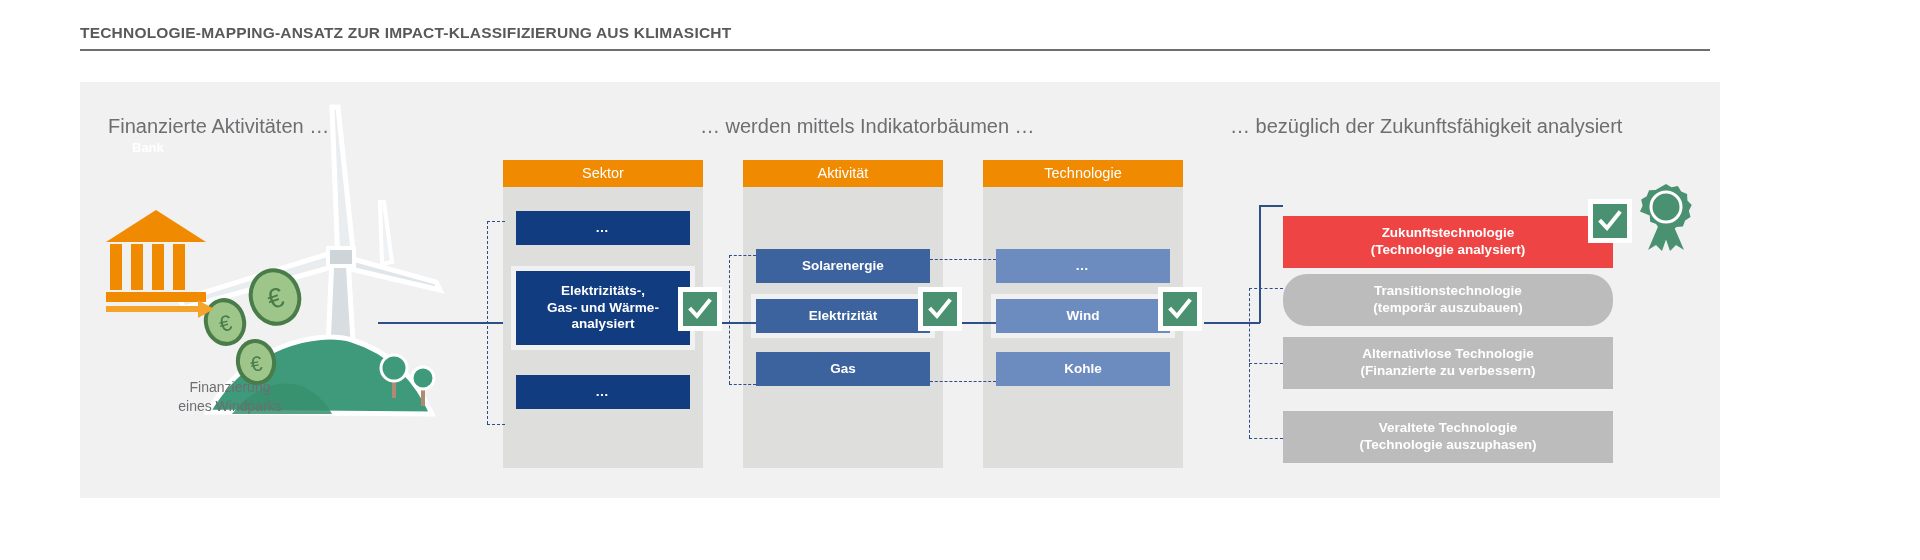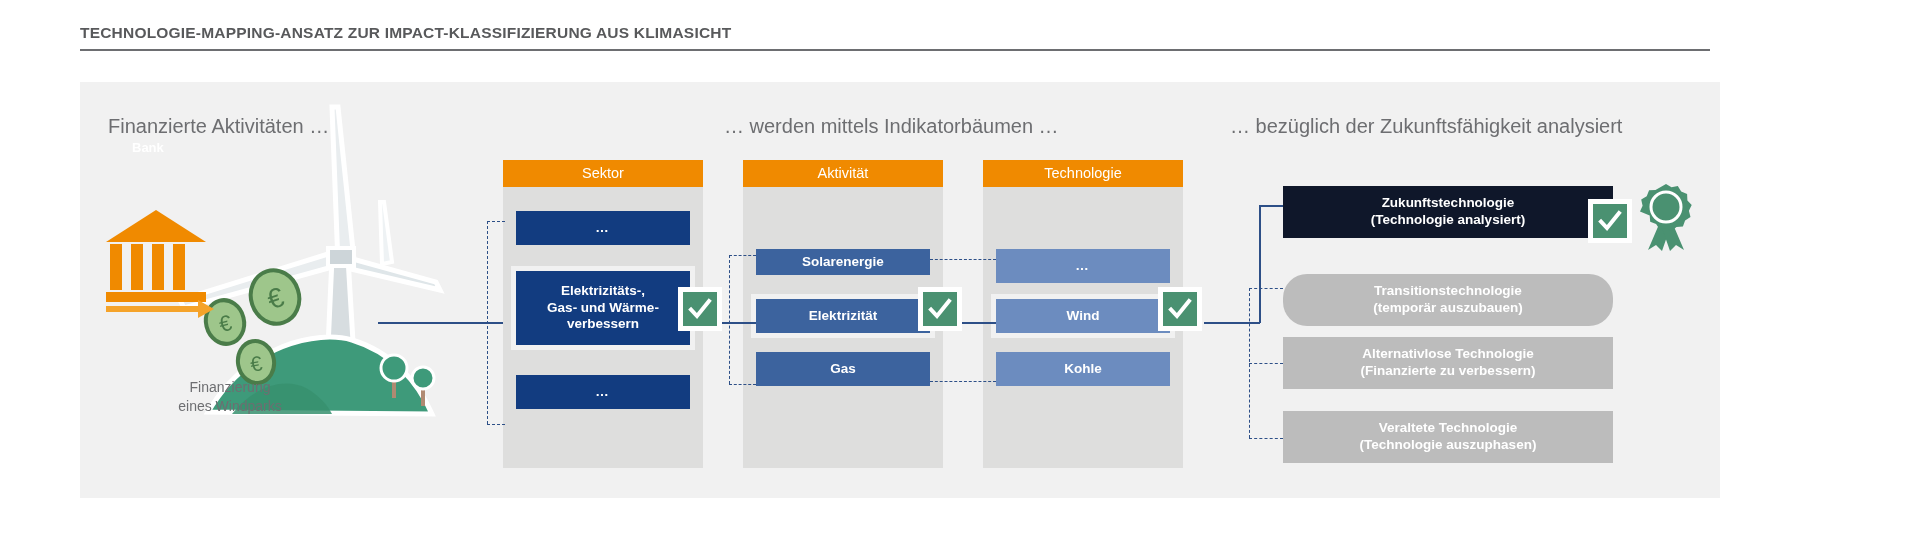--- a/index.html
+++ b/index.html
@@ -56,21 +56,21 @@
   }
   .check svg{width:24px;height:24px;display:block;}
 
   
   .res{
     position:absolute;left:1283px;width:330px;height:52px;
     color:#ffffff;font-weight:700;font-size:13.5px;line-height:1.25;
     display:flex;align-items:center;justify-content:center;text-align:center;
     box-sizing:border-box;
   }
-  .res.active{background:#0f172a;}
+  .res.active{background:#ef4444;margin-top:30px;}
   .res.muted {background:#bcbcbc;}
 
   
   .ln{position:absolute;background:#2d4f87;}
   .solid-h{height:1.5px;}
   .solid-v{width:1.5px;}
   .dash-h{
     height:0;border-top:1.5px dashed #2d4f87;background:none;
   }
   .dash-v{
@@ -98,21 +98,21 @@
   <div class="title-wrap">
     <div class="title">TECHNOLOGIE-MAPPING-ANSATZ ZUR IMPACT-KLASSIFIZIERUNG AUS KLIMASICHT</div>
     <div class="title-rule"></div>
   </div>
 
   <div class="panel" id="panel-left"></div>
   <div class="panel" id="panel-mid"></div>
   <div class="panel" id="panel-right"></div>
 
   <div class="panel-caption" style="left:108px;top:115px;">Finanzierte Aktivitäten …</div>
-  <div class="panel-caption" style="left:724px;top:115px;text-align:right;">… werden mittels Indikatorbäumen …</div>
+  <div class="panel-caption" style="left:700px;top:115px;text-align:right;">… werden mittels Indikatorbäumen …</div>
   <div class="panel-caption" style="left:1230px;top:115px;">… bezüglich der Zukunftsfähigkeit analysiert</div>
 
   <div class="illu">
     <svg width="390" height="416" viewBox="0 0 390 416" xmlns="http://www.w3.org/2000/svg">
 
       <g>
 
         <path d="M252 25 L258 25 L274 178 L258 182 Z" fill="#e9edef" stroke="#ffffff" stroke-width="5"></path>
         <path d="M104 226 L100 218 L248 172 L256 184 Z" fill="#e9edef" stroke="#ffffff" stroke-width="5"></path>
         <path d="M356 200 L360 208 L266 186 L262 174 Z" fill="#dfe6e9" stroke="#ffffff" stroke-width="5"></path>
@@ -169,36 +169,36 @@
   <div class="bank-label" style="left:132px;top:140px;">Bank</div>
 
   <div class="column" style="left:503px;top:160px;">
     <div class="col-head">Sektor</div>
     <div class="col-body">
       <div class="node sektor dots" style="top:24px;height:34px;">…</div>
       <div class="node sektor sel" id="node-sektor-sel" style="top:84px;height:74px;">
           <div>
             <div>Elektrizitäts-,</div>
             <div>Gas- und Wärme-</div>
-            <div>verbessern</div>
+            <div>analysiert</div>
           </div>
         </div>
       <div class="node sektor dots" style="top:188px;height:34px;">…</div>
       <div class="check" style="left:175px;top:100px;">
         <svg viewBox="0 0 24 24">
             <path d="M3 12.5 L9 19 L21 4" fill="none" stroke="#ffffff" stroke-width="4" stroke-linecap="square"></path>
           </svg>
       </div>
     </div>
   </div>
 
   <div class="column" style="left:743px;top:160px;">
     <div class="col-head">Aktivität</div>
     <div class="col-body">
-      <div class="node aktivitaet" style="top:62px;height:26px;">Solarenergie</div>
+      <div class="node aktivitaet" style="top:62px;height:34px;">Solarenergie</div>
       <div class="node aktivitaet" style="top:165px;height:34px;">Gas</div>
       <div class="node aktivitaet sel" style="top:112px;height:34px;">Elektrizität</div>
       <div class="check" style="left:175px;top:100px;">
         <svg viewBox="0 0 24 24">
             <path d="M3 12.5 L9 19 L21 4" fill="none" stroke="#ffffff" stroke-width="4" stroke-linecap="square"></path>
           </svg>
       </div>
     </div>
   </div>
 

